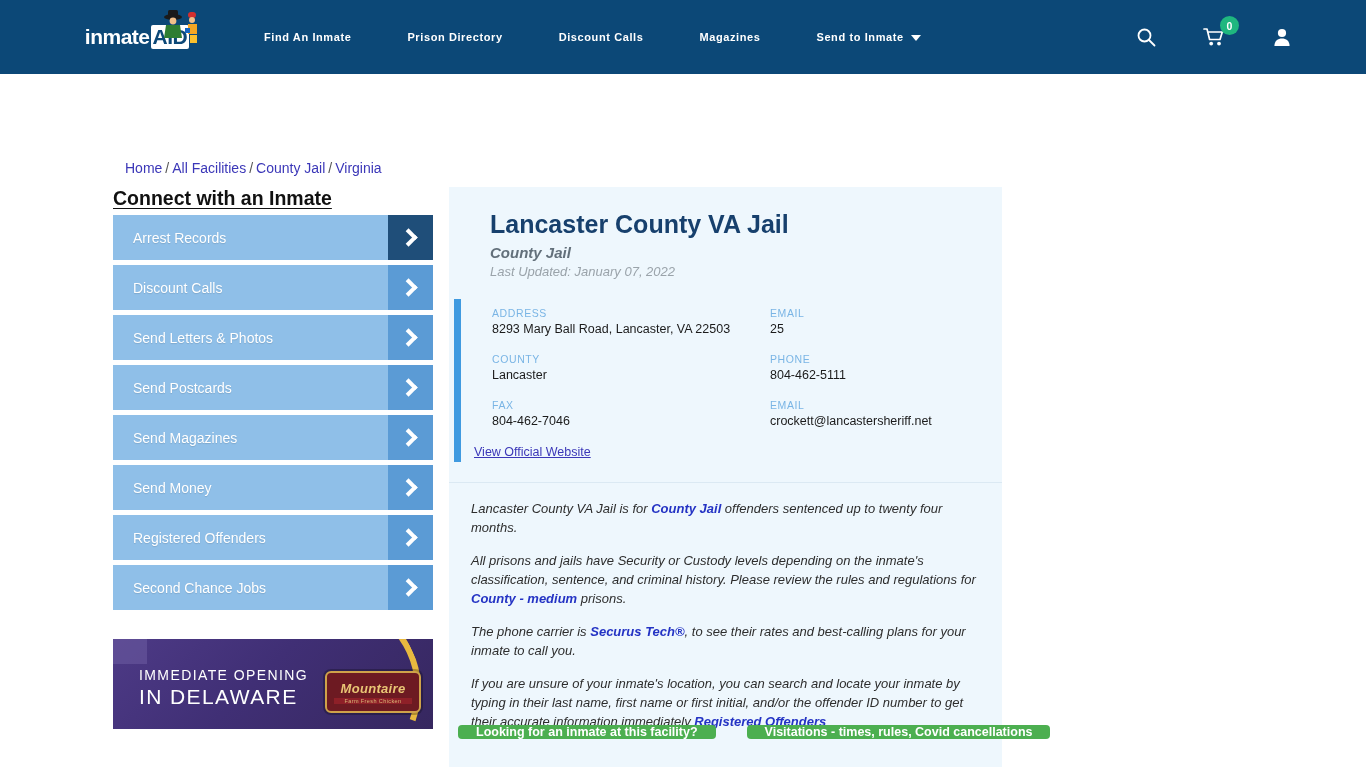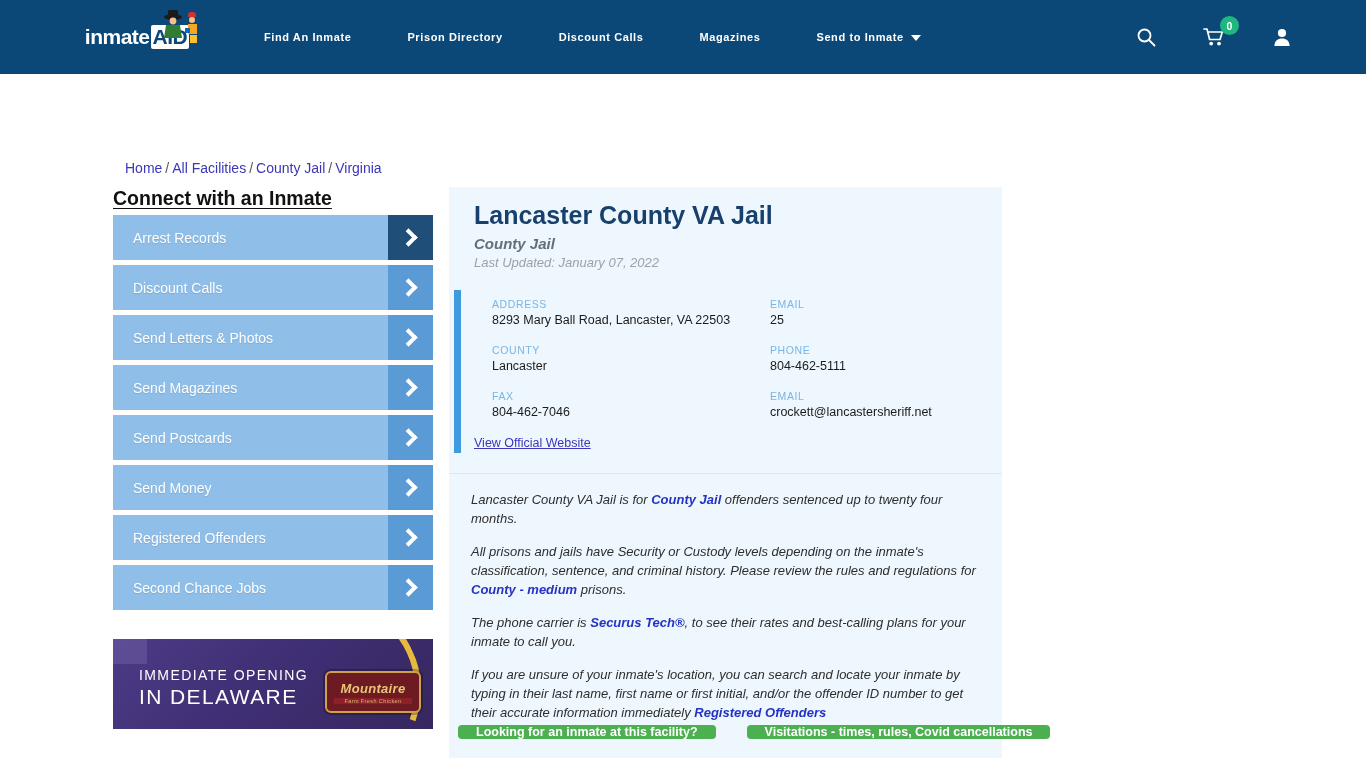--- a/index.html
+++ b/index.html
@@ -119,21 +119,21 @@
     box-shadow: 0 0 0 2px rgba(0,0,0,.25);
   }
   .ad-logo-main { color: #e9c675; font-size: 13px; font-weight: bold; font-style: italic; letter-spacing: .3px; }
   .ad-logo-sub { color: #d9b877; font-size: 5.5px; background: #8e2028; width: 78px; text-align: center; margin-top: 2px; letter-spacing: .4px; }
 
   
   .panel {
     position: absolute; left: 449px; top: 113px;
     width: 553px; background: #eef7fd; padding: 0 0 22px 0;
   }
-  .panel-head { padding: 14px 0 14px 25px; }
+  .panel-head { padding: 23px 0 14px 25px; margin-left: 16px; }
   .facility-name { font-size: 25px; font-weight: bold; color: #17406d; }
   .facility-type { font-size: 15px; font-weight: bold; font-style: italic; color: #63707b; margin-top: 5px; }
   .facility-updated { font-size: 13px; font-style: italic; color: #9aa3aa; margin-top: 3px; }
 
   .info-block { position: relative; padding: 14px 0 22px 0; }
   .info-rail { position: absolute; left: 5px; top: 6px; width: 7px; height: 163px; background: #3f9ae0; }
   .info-grid {
     display: grid; grid-template-columns: 278px auto;
     row-gap: 17px; padding-left: 43px;
   }
@@ -237,27 +237,27 @@
           <i class="chev"></i>
         </span>
     </div>
     <div class="side-btn">
       <span class="label">Send Letters &amp; Photos</span>
       <span class="arrow-box">
           <i class="chev"></i>
         </span>
     </div>
     <div class="side-btn">
+      <span class="label">Send Postcards</span>
+      <span class="arrow-box">
+          <i class="chev"></i>
+        </span>
+    </div>
+    <div class="side-btn">
       <span class="label">Send Magazines</span>
-      <span class="arrow-box">
-          <i class="chev"></i>
-        </span>
-    </div>
-    <div class="side-btn">
-      <span class="label">Send Postcards</span>
       <span class="arrow-box">
           <i class="chev"></i>
         </span>
     </div>
     <div class="side-btn">
       <span class="label">Send Money</span>
       <span class="arrow-box">
           <i class="chev"></i>
         </span>
     </div>

